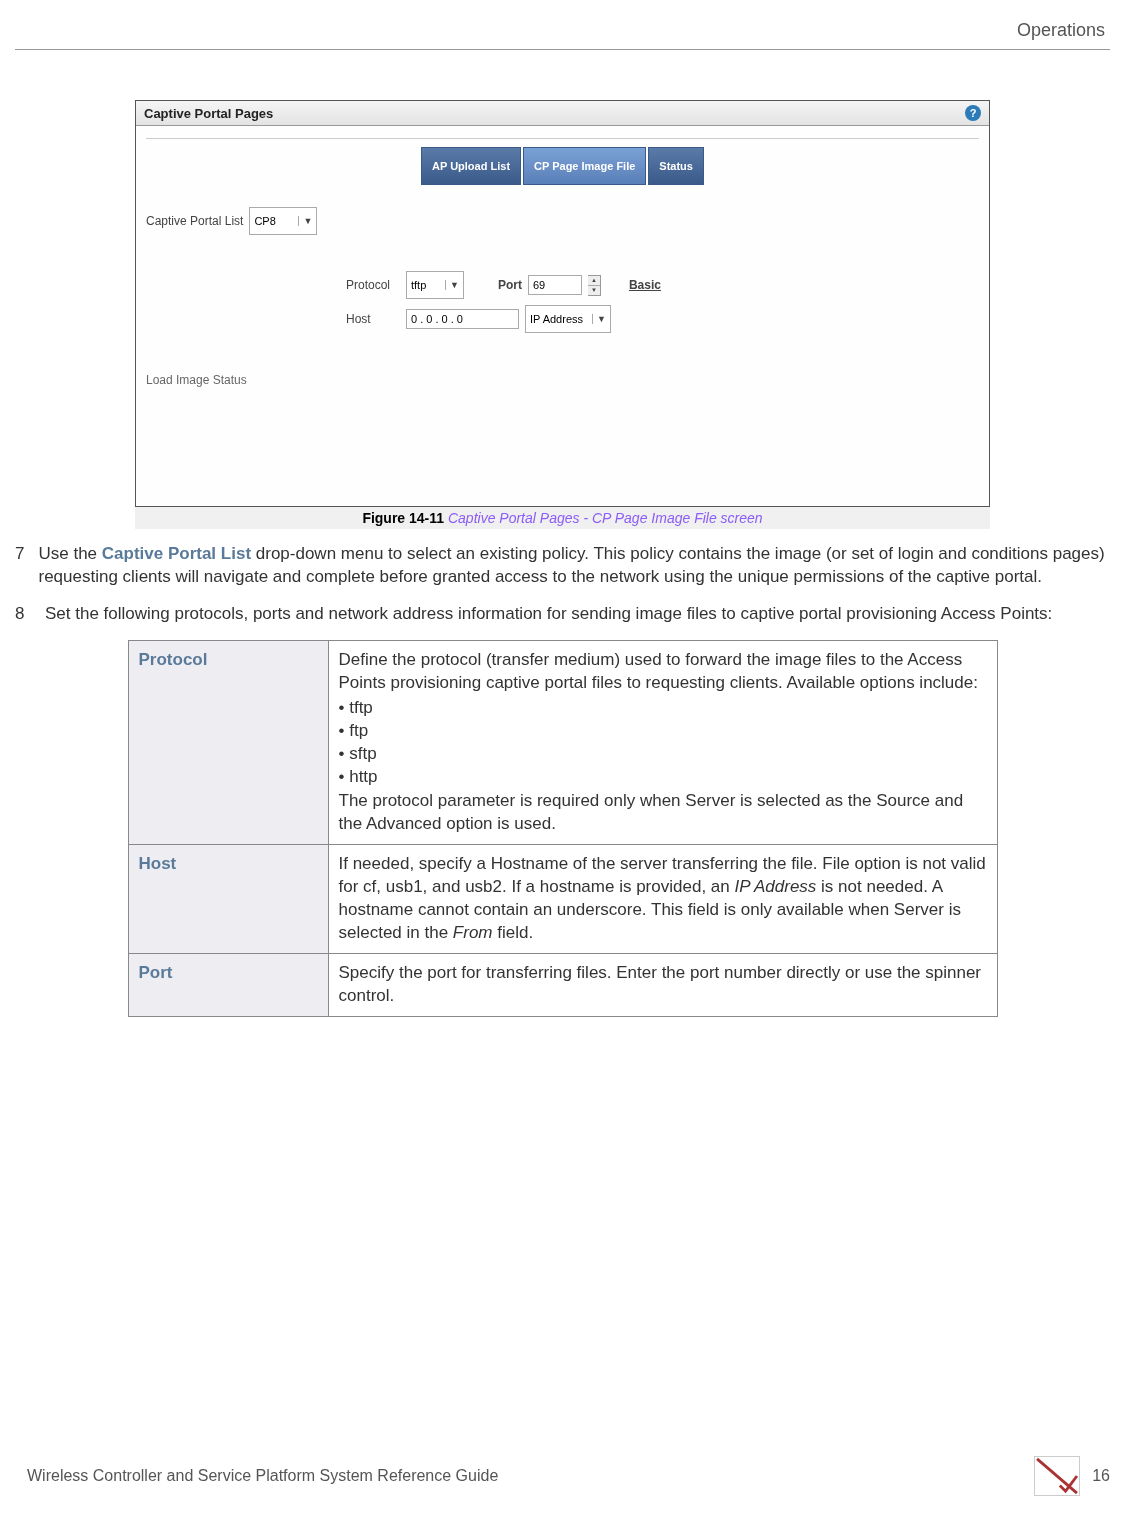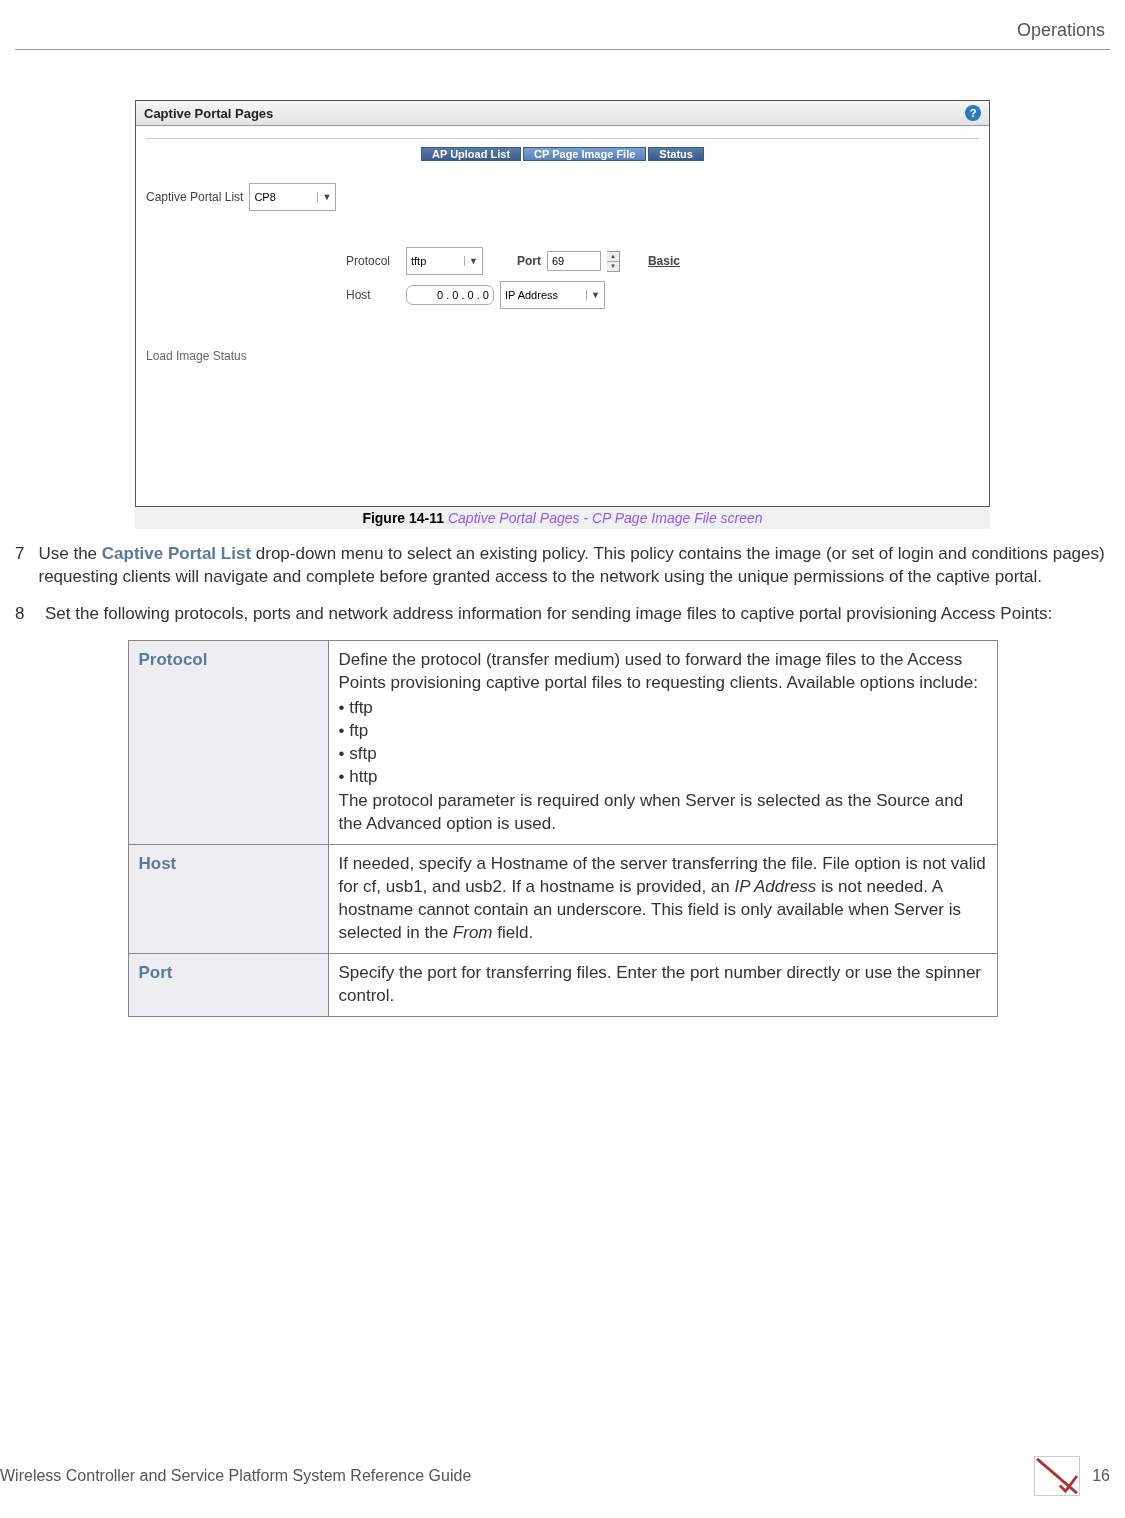--- a/index.html
+++ b/index.html
@@ -69,21 +69,21 @@
   }
   .tabs {
     display: flex;
     justify-content: center;
     gap: 2px;
     margin-bottom: 22px;
   }
   .tab {
     font-size: 11px;
     font-weight: bold;
-    padding: 0 10px;
+    padding: 12px 10px;
     border: 1px solid #3a5a8a;
     background: linear-gradient(#5a7aa8, #3a5a8a);
     color: #fff;
     cursor: pointer;
   }
   .tab.active {
     background: linear-gradient(#7aa1d6, #5a7fb8);
   }
   .cp-list-row {
     display: flex;
@@ -91,21 +91,20 @@
     gap: 6px;
     margin-bottom: 36px;
     font-size: 12px;
   }
   .dd {
     display: inline-flex;
     align-items: center;
     border: 1px solid #aaa;
     background: #fff;
     height: 28px;
-    gap: 19px;
   }
   .dd input {
     border: none;
     font-size: 11px;
     padding: 1px 4px;
     width: 48px;
     height: 18px;
     outline: none;
   }
   .dd .arrow {
@@ -217,21 +216,21 @@
     background: #eeeef2;
     font-weight: bold;
     color: #5a7a9a;
     width: 200px;
   }
   .bullet-list { margin: 2px 0; padding: 0; list-style: none; }
   .bullet-list li::before { content: "• "; }
   .footer {
     position: absolute;
     bottom: 22px;
-    left: 0;
+    left: 27px;
     right: 15px;
     display: flex;
     justify-content: space-between;
     align-items: center;
     color: #555;
     font-size: 16px;
   }
   .check-icon {
     width: 46px;
     height: 40px;
@@ -280,21 +279,21 @@
             <label style="width:auto; margin-left:28px; font-weight:bold;">Port</label>
             <input class="txtbox" style="width: 54px;" value="69">
             <div class="spinner">
               <div>▲</div>
               <div>▼</div>
             </div>
             <span class="basic-link">Basic</span>
           </div>
           <div class="form-row">
             <label>Host</label>
-            <input class="txtbox" style="width: 88px; text-align: right; border-radius: 7px;" value="0 . 0 . 0 . 0">
+            <input class="txtbox" style="width: 113px; text-align: left;" value="0 . 0 . 0 . 0">
             <div class="dd">
               <input style="width: 66px;" value="IP Address">
               <span class="arrow">▼</span>
             </div>
           </div>
         </div>
 
         <div class="load-status">Load Image Status</div>
       </div>
     </div>

